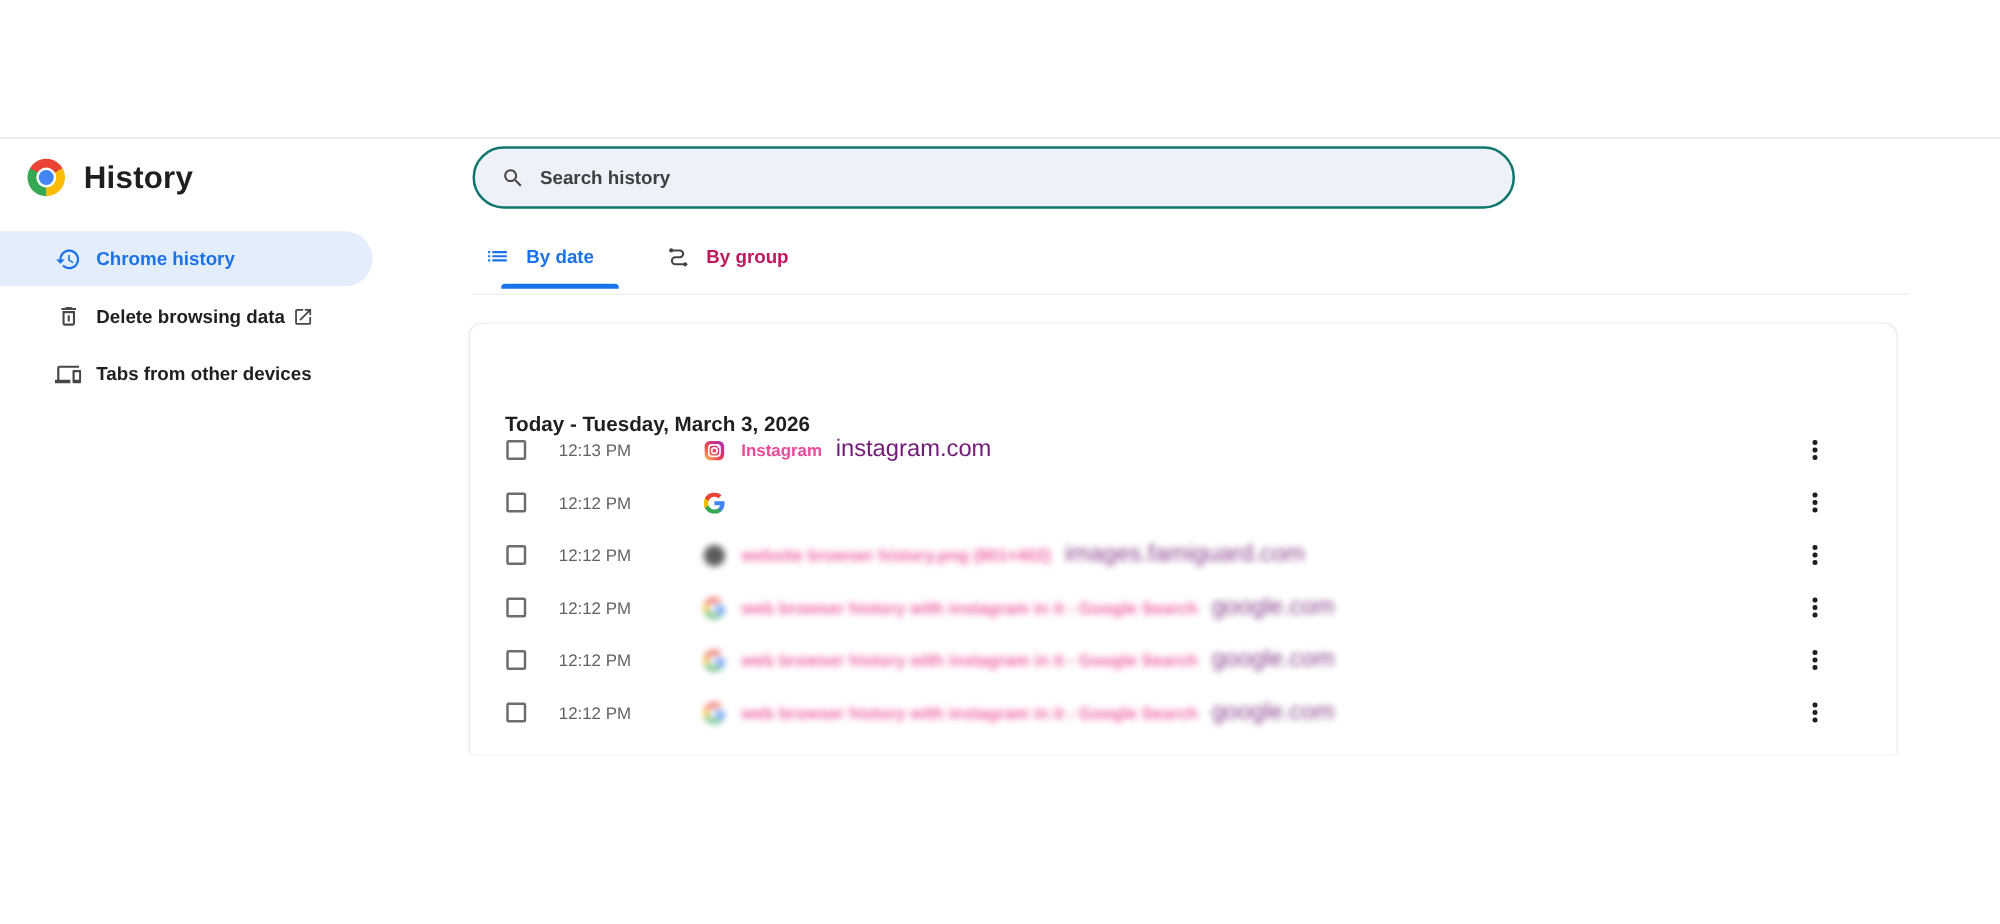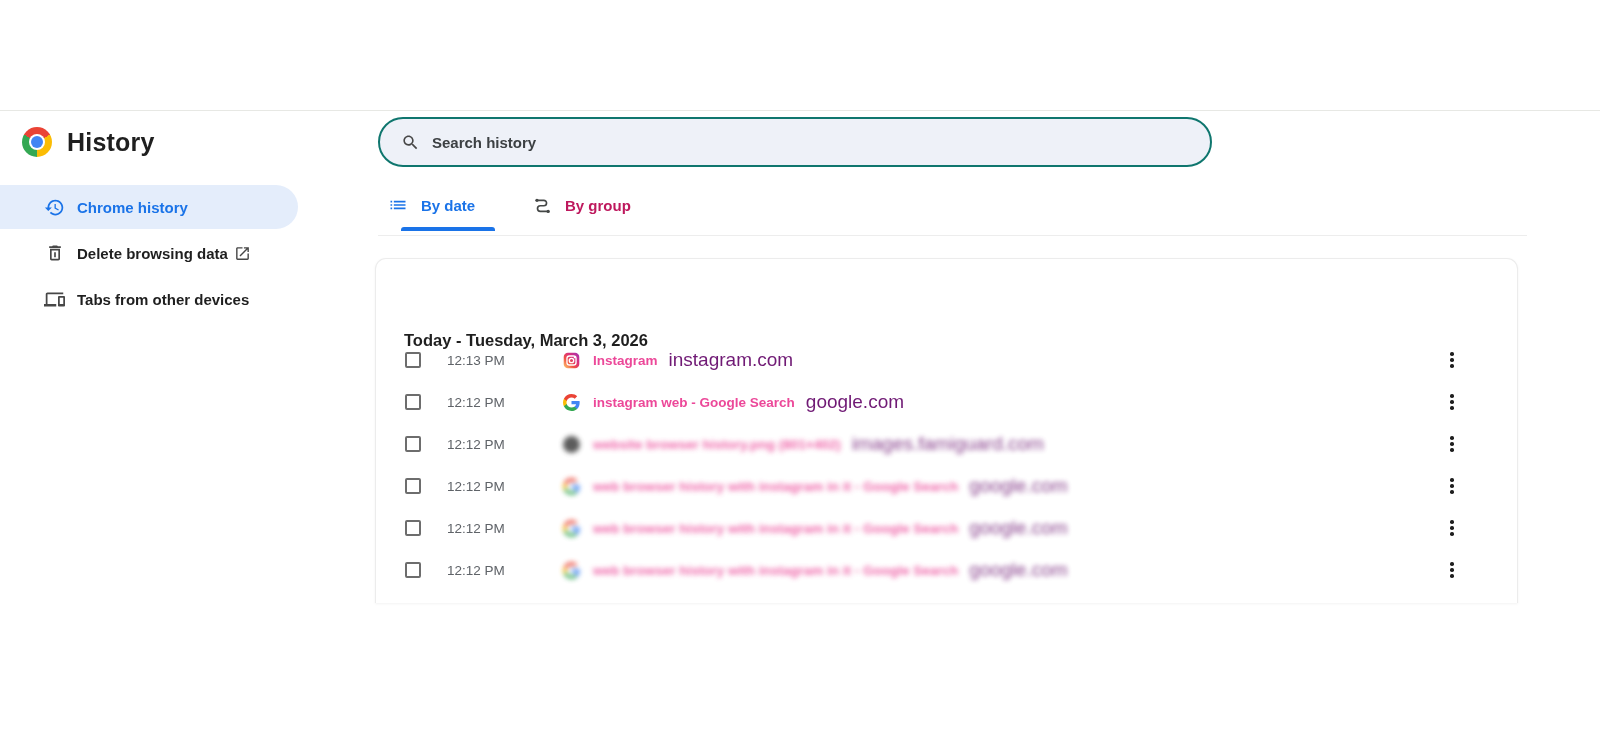--- a/index.html
+++ b/index.html
@@ -186,24 +186,20 @@
         <span class="cb"></span>
         <span class="time">12:12 PM</span>
         <span class="fav">
           <svg width="17" height="17" viewBox="0 0 18 18">
               <path fill="#4285F4" d="M17.64 9.2c0-.64-.06-1.25-.16-1.84H9v3.48h4.84c-.21 1.13-.84 2.08-1.8 2.72v2.26h2.92c1.7-1.57 2.68-3.88 2.68-6.62z"></path>
               <path fill="#34A853" d="M9 18c2.43 0 4.47-.81 5.96-2.18l-2.92-2.26c-.8.54-1.84.86-3.04.86-2.34 0-4.32-1.58-5.03-3.7H.96v2.33C2.44 15.98 5.48 18 9 18z"></path>
               <path fill="#FBBC05" d="M3.97 10.72c-.18-.54-.28-1.12-.28-1.72s.1-1.18.28-1.72V4.95H.96C.35 6.17 0 7.55 0 9s.35 2.83.96 4.05l3.01-2.33z"></path>
               <path fill="#EA4335" d="M9 3.58c1.32 0 2.51.45 3.44 1.35l2.58-2.58C13.46.89 11.43 0 9 0 5.48 0 2.44 2.02.96 4.95l3.01 2.33C4.68 5.16 6.66 3.58 9 3.58z"></path>
             </svg>
         </span>
-        <span class="entry">
-          <a class="title">instagram web - Google Search</a>
-          <span class="domain">google.com</span>
-        </span>
         <button class="kebab">
             <i></i>
             <i></i>
             <i></i>
           </button>
       </div>
 
       <div class="row">
         <span class="cb"></span>
         <span class="time">12:12 PM</span>

